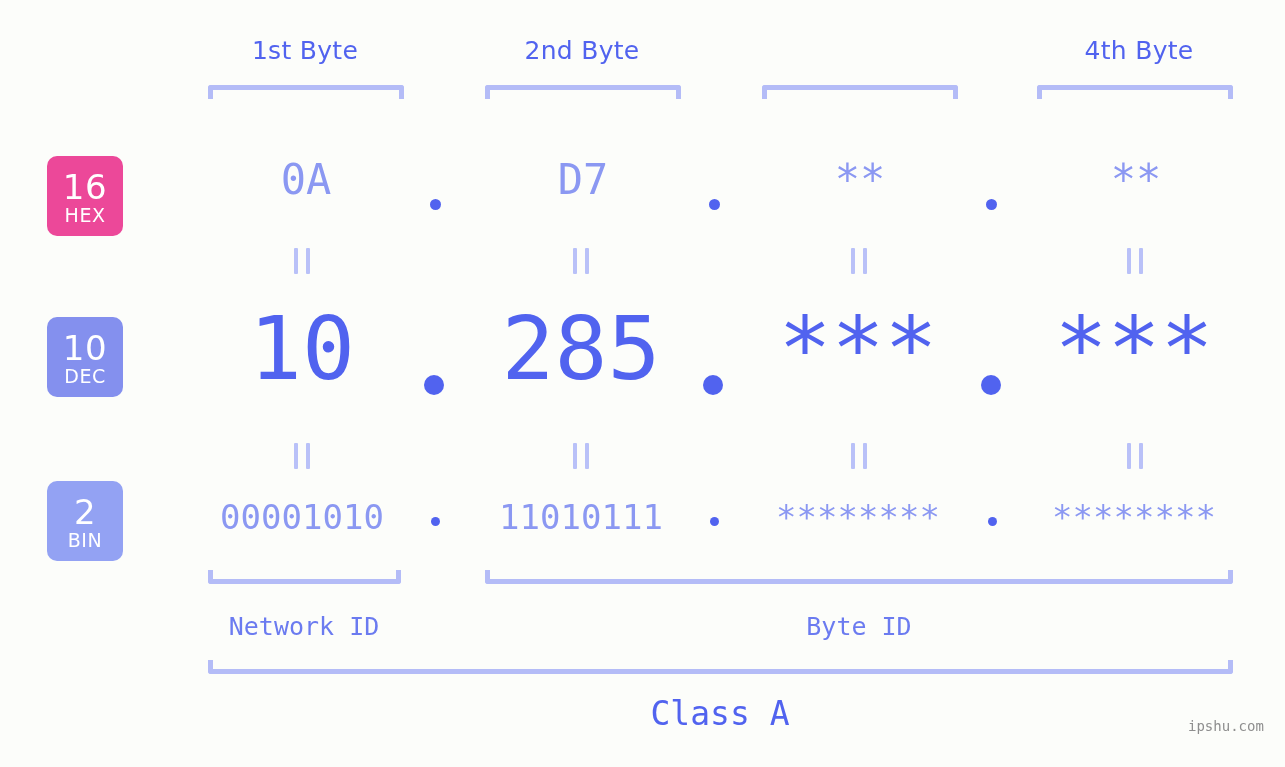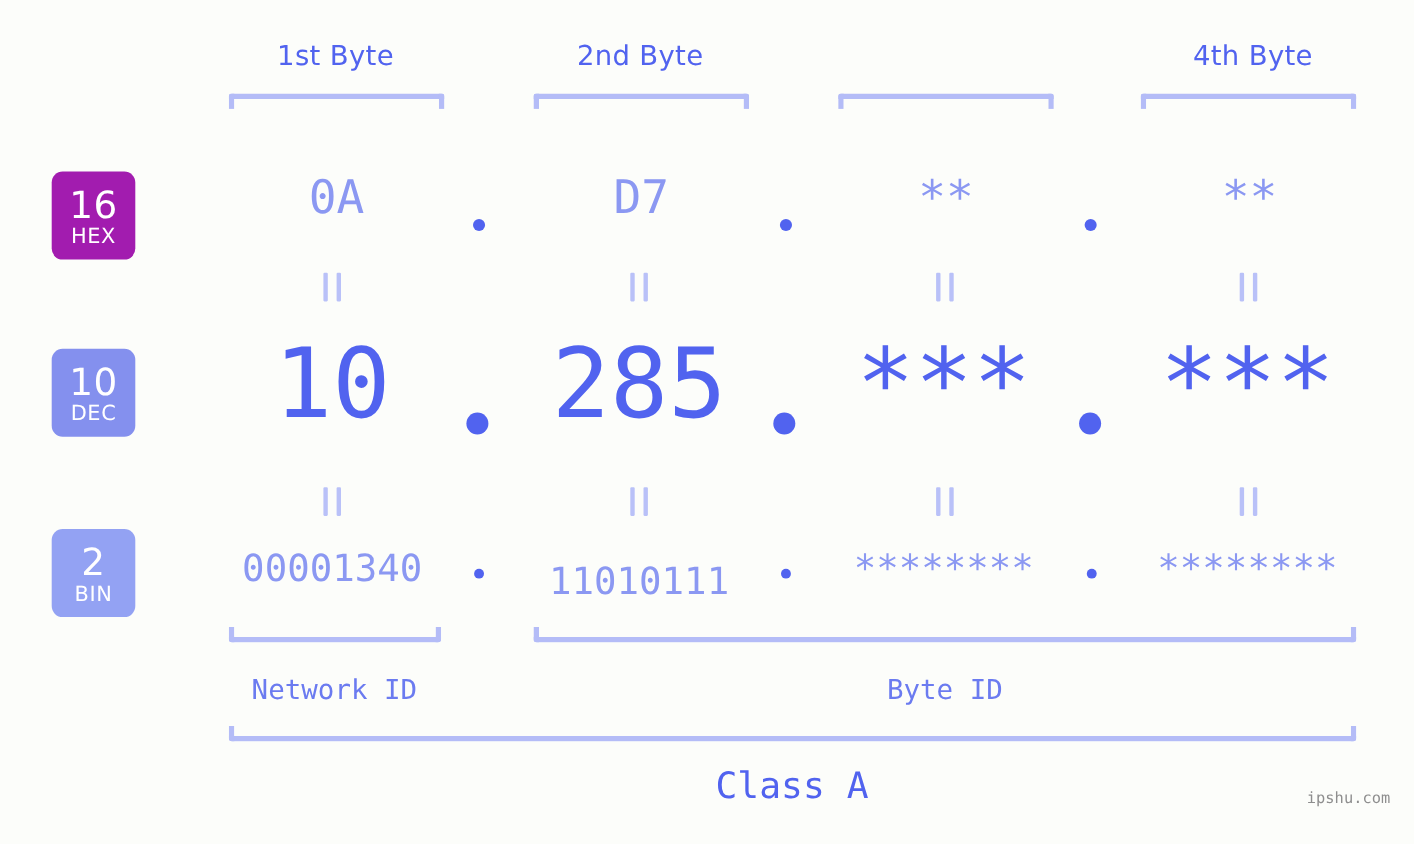--- a/index.html
+++ b/index.html
@@ -169,21 +169,21 @@
 
   <div class="byte-header" style="left:205px; top:36px; width:200px;">1st Byte</div>
   <div class="byte-header" style="left:482px; top:36px; width:200px;">2nd Byte</div>
   <div class="byte-header" style="left:1039px; top:36px; width:200px;">4th Byte</div>
 
   <div class="bracket-down" style="left:208px; top:85px; width:196px;"></div>
   <div class="bracket-down" style="left:485px; top:85px; width:196px;"></div>
   <div class="bracket-down" style="left:762px; top:85px; width:196px;"></div>
   <div class="bracket-down" style="left:1037px; top:85px; width:196px;"></div>
 
-  <div class="base-badge" style="left:47px; top:156px; background:#a21caf;">
+  <div class="base-badge" style="left:47px; top:156px; background:#ec4899;">
     <span class="num">16</span>
     <span class="lbl">HEX</span>
   </div>
   <div class="base-badge" style="left:47px; top:317px; background:#8490ee;">
     <span class="num">10</span>
     <span class="lbl">DEC</span>
   </div>
   <div class="base-badge" style="left:47px; top:481px; background:#93a2f3;">
     <span class="num">2</span>
     <span class="lbl">BIN</span>
@@ -237,23 +237,23 @@
   <div class="eq" style="left:851px; top:443px;">
       <i></i>
       <i></i>
     </div>
   <div class="eq" style="left:1127px; top:443px;">
       <i></i>
       <i></i>
     </div>
 
   <div class="row-bin">
-    <div class="val" style="left:202px; top:500px; width:200px;">00001340</div>
+    <div class="val" style="left:202px; top:500px; width:200px;">00001010</div>
     <div class="dot tiny" style="left:431px; top:517px;"></div>
-    <div class="val" style="left:481px; top:500px; width:200px;margin-top:12px;">11010111</div>
+    <div class="val" style="left:481px; top:500px; width:200px;">11010111</div>
     <div class="dot tiny" style="left:710px; top:517px;"></div>
     <div class="val" style="left:758px; top:500px; width:200px;">********</div>
     <div class="dot tiny" style="left:988px; top:517px;"></div>
     <div class="val" style="left:1034px; top:500px; width:200px;">********</div>
   </div>
 
   <div class="bracket-up" style="left:208px; top:570px; width:193px;"></div>
   <div class="bracket-up" style="left:485px; top:570px; width:748px;"></div>
 
   <div class="id-label" style="left:204px; top:613px; width:200px;">Network ID</div>

